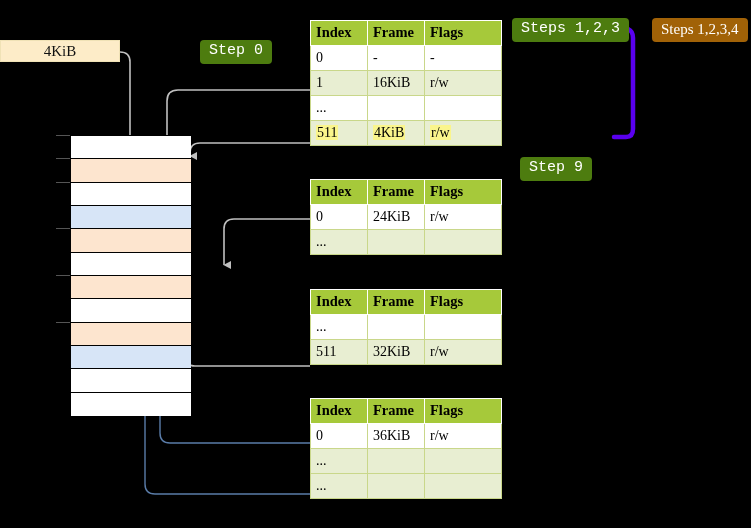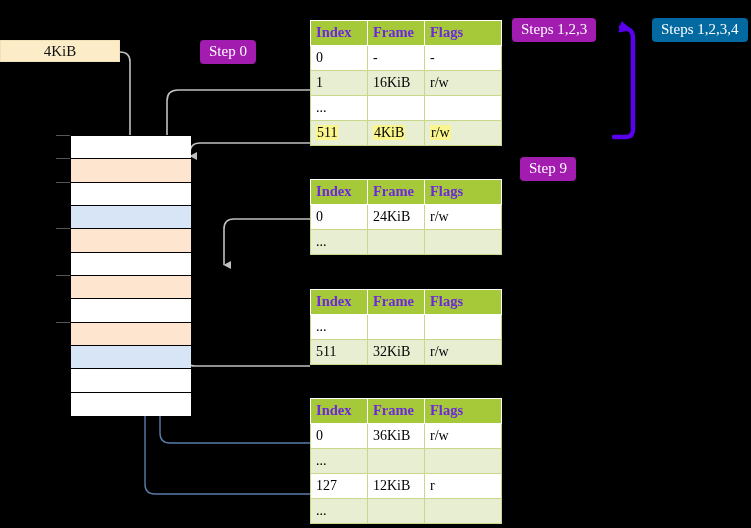--- a/index.html
+++ b/index.html
@@ -20,22 +20,22 @@
   .badge {
     position: absolute;
     color: #ffffff;
     font-size: 15px;
     line-height: 20px;
     padding: 1px 9px 3px 9px;
     border-radius: 4px;
     white-space: nowrap;
     font-family: "Liberation Serif", "DejaVu Serif", serif;
   }
-  .badge-red { background: #a21caf; }
-  .badge-purple { background: #0369a1; }
+  .badge-red { background: #4d7c0f; font-family: Liberation Mono, monospace; }
+  .badge-purple { background: #a16207; }
 
   
   .memlabel {
     position: absolute;
     background: #fdecc8;
     border: 1px solid #f0e2b6;
     color: #111111;
     font-size: 15px;
     text-align: center;
     line-height: 20px;
@@ -44,21 +44,21 @@
   
   .ptable {
     position: absolute;
     border-collapse: collapse;
     background: #ffffff;
     border: 1px solid #c9d78a;
     font-size: 14px;
   }
   .ptable th {
     background: #a6c93a;
-    color: #6d28d9;
+    color: #000000;
     font-weight: bold;
     text-align: left;
     padding: 2px 5px 3px 5px;
     border: 1px solid #ffffff;
     font-size: 14.5px;
     line-height: 19px;
   }
   .ptable td {
     color: #000000;
     text-align: left;
@@ -263,25 +263,20 @@
           <tr class="plain">
             <td class="col-index">0</td>
             <td class="col-frame">36KiB</td>
             <td class="col-flags">r/w</td>
           </tr>
           <tr class="alt">
             <td class="col-index">...</td>
             <td class="col-frame"></td>
             <td class="col-flags"></td>
           </tr>
-          <tr class="plain">
-            <td class="col-index">127</td>
-            <td class="col-frame">12KiB</td>
-            <td class="col-flags">r</td>
-          </tr>
           <tr class="alt">
             <td class="col-index">...</td>
             <td class="col-frame"></td>
             <td class="col-flags"></td>
           </tr>
         </tbody>
       </table>
     </div>
 
 </div>

